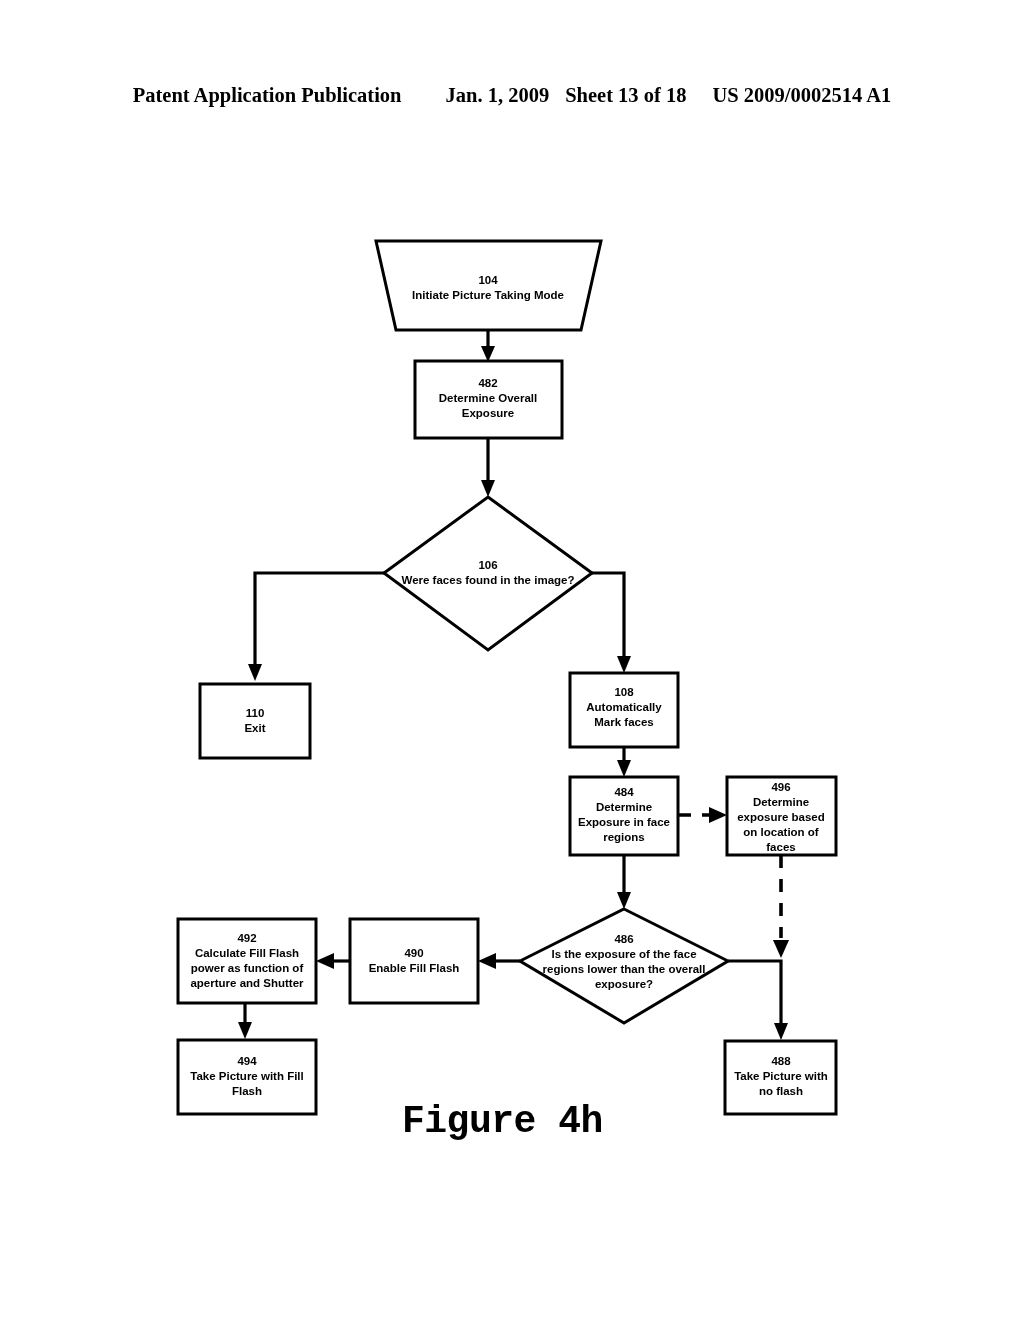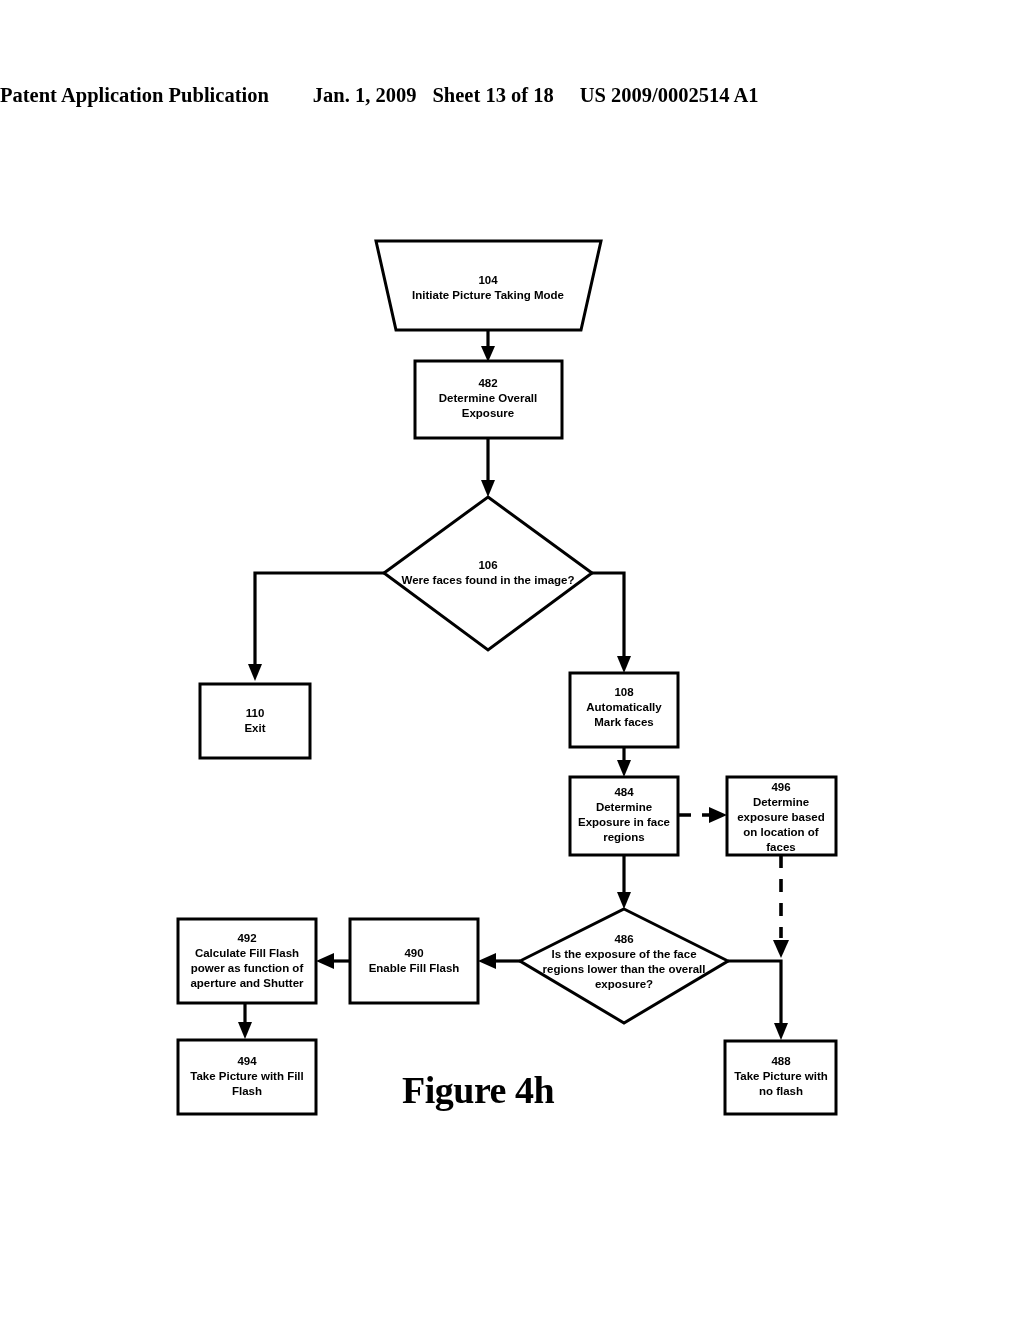--- a/index.html
+++ b/index.html
@@ -18,21 +18,21 @@
     position: relative;
     width: 1024px;
     height: 1320px;
     background: #ffffff;
   }
   .header {
     position: absolute;
     top: 84px;
     left: 0;
     width: 1024px;
-    text-align: left;
+    text-align: center;
     font-family: "Liberation Serif", serif;
     font-weight: bold;
     font-size: 20.5px;
     color: #000000;
     white-space: nowrap;
     letter-spacing: 0px;
   }
   .header span { display: inline-block; vertical-align: baseline; }
   .hdr-gap-a { width: 44px; }
   .hdr-gap-b { width: 16px; }
@@ -65,22 +65,22 @@
   .conn-dashed {
     stroke: #000000;
     stroke-width: 3.6;
     fill: none;
     stroke-dasharray: 13 11;
   }
   .arrowhead { fill: #000000; stroke: none; }
   .fig-caption {
     position: absolute;
     left: 402px;
-    top: 1068px;
-    font-family: Liberation Serif, serif;
+    top: 1100px;
+    font-family: Liberation Mono, monospace;
     font-weight: bold;
     font-size: 38px;
     color: #000000;
     letter-spacing: -0.5px;
   }
 </style>
 </head>
 <body>
 
 <div id="page">

